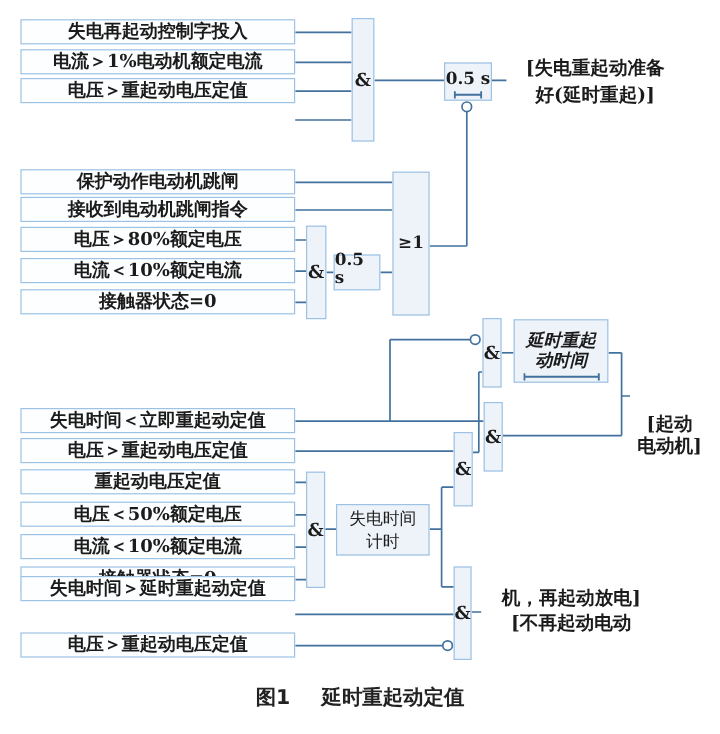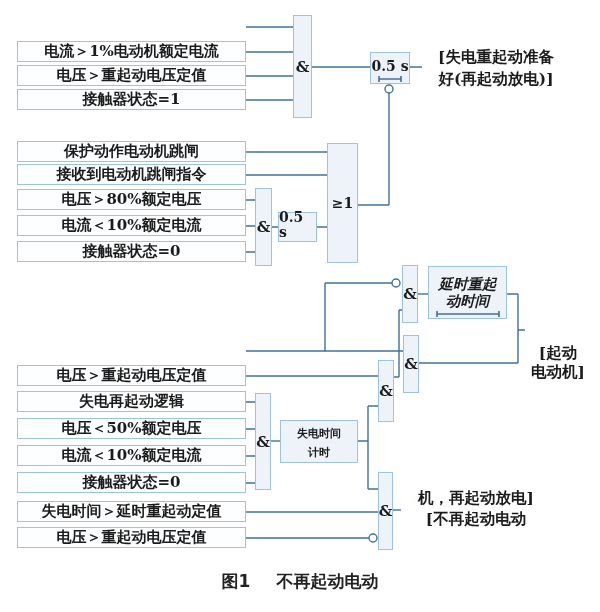--- a/index.html
+++ b/index.html
@@ -17,21 +17,21 @@
         display:flex;align-items:center;justify-content:center;
         font-size:15px;font-weight:bold;white-space:nowrap;}
   .gate{position:absolute;box-sizing:border-box;border:1.5px solid var(--box-border);
         background:var(--gate-fill);display:flex;align-items:center;justify-content:center;
         font-size:15px;font-weight:bold;}
   .tbox{position:absolute;box-sizing:border-box;border:1.5px solid var(--box-border);
         background:var(--gate-fill);display:flex;flex-direction:column;
         align-items:center;justify-content:flex-end;font-weight:bold;}
   .tbox .tval{font-size:14px;line-height:15px;}
   .tbox .tline{font-size:14.5px;line-height:17px;white-space:nowrap;font-style:italic;}
-  .cline{font-size:11px;line-height:19px;white-space:nowrap;font-weight:bold;}
+  .cline{font-size:14px;line-height:19px;white-space:nowrap;font-weight:normal;}
   .ibeam{display:block;margin-top:1px;}
   .ibeam path{stroke:var(--wire);stroke-width:1.6;fill:none;}
   .lbl{position:absolute;font-weight:bold;text-align:center;white-space:nowrap;}
   .lbl div{white-space:nowrap;}
   #lbl-ready{left:410px;top:46px;width:172px;font-size:15.5px;line-height:22px;}
   #lbl-start{left:520px;top:311px;width:76px;font-size:15.5px;line-height:19px;margin-top:32px;}
   #lbl-norestart{left:400px;top:487px;width:152px;font-size:15.5px;line-height:21px;}
   #caption{position:absolute;left:0;top:570px;width:600px;text-align:center;
            font-family:"DejaVu Sans","Liberation Sans",sans-serif;
            font-size:17px;font-weight:bold;color:#222;}
@@ -54,36 +54,37 @@
     <path d="M358,441H368 M368,406V489 M368,406H378 M368,489H380"></path>
     <path d="M394,377H399 M399,377V310 M399,310H402"></path>
     <path d="M418,294H428"></path>
     <path d="M507,294H518 M518,294V363 M419,363H518 M518,330H525"></path>
     <path d="M393,510H401"></path>
     <circle cx="389" cy="89" r="4"></circle>
     <circle cx="396" cy="283" r="4"></circle>
     <circle cx="373" cy="538" r="4"></circle>
   </svg>
 
+  <div class="ibox" style="top:16px">失电再起动控制字投入</div>
   <div class="ibox" style="top:41px">电流＞1%电动机额定电流</div>
   <div class="ibox" style="top:65px">电压＞重起动电压定值</div>
-  <div class="ibox" style="top:89px">接触器状态=1</div>
 
   <div class="ibox" style="top:141px">保护动作电动机跳闸</div>
   <div class="ibox" style="top:164px">接收到电动机跳闸指令</div>
   <div class="ibox" style="top:189px">电压＞80%额定电压</div>
   <div class="ibox" style="top:215px">电流＜10%额定电流</div>
   <div class="ibox" style="top:241px">接触器状态=0</div>
 
+  <div class="ibox" style="top:340px">失电时间＜立即重起动定值</div>
   <div class="ibox" style="top:365px">电压＞重起动电压定值</div>
-  <div class="ibox" style="top:391px">失电再起动逻辑</div>
+  <div class="ibox" style="top:391px">重起动电压定值</div>
   <div class="ibox" style="top:418px">电压＜50%额定电压</div>
   <div class="ibox" style="top:445px">电流＜10%额定电流</div>
   <div class="ibox" style="top:472px">接触器状态=0</div>
-  <div class="ibox" style="top:501px">失电时间＞延时重起动定值</div>
+  <div class="ibox" style="top:480px">失电时间＞延时重起动定值</div>
   <div class="ibox" style="top:527px">电压＞重起动电压定值</div>
 
   <div class="gate" style="left:293px;top:15px;width:19px;height:103px">&amp;</div>
   <div class="gate" style="left:255px;top:188px;width:17px;height:78px">&amp;</div>
   <div class="gate" style="left:327px;top:143px;width:31px;height:120px;font-size:14px">≥1</div>
   <div class="gate" style="left:255px;top:393px;width:16px;height:97px">&amp;</div>
   <div class="gate" style="left:378px;top:360px;width:16px;height:62px">&amp;</div>
   <div class="gate" style="left:402px;top:265px;width:16px;height:58px">&amp;</div>
   <div class="gate" style="left:403px;top:335px;width:16px;height:58px">&amp;</div>
   <div class="gate" style="left:378px;top:472px;width:15px;height:78px">&amp;</div>
@@ -107,28 +108,28 @@
         <path d="M1,1V7 M1,4H63 M63,1V7"></path>
       </svg>
   </div>
   <div class="tbox" style="left:280px;top:420px;width:78px;height:43px">
     <span class="cline">失电时间</span>
     <span class="cline">计时</span>
   </div>
 
   <div class="lbl" id="lbl-ready">
     <div>[失电重起动准备</div>
-    <div>好(再起动放电)]</div>
+    <div>好(延时重起)]</div>
   </div>
   <div class="lbl" id="lbl-start">
     <div>[起动</div>
     <div>电动机]</div>
   </div>
   <div class="lbl" id="lbl-norestart">
     <div>机，再起动放电]</div>
     <div>[不再起动电动</div>
   </div>
 
   <div id="caption">
-    <span class="fig">图1</span><span>不再起动电动</span>
+    <span class="fig">图1</span><span>延时重起动定值</span>
   </div>
 
 </div>
 
 </body></html>

